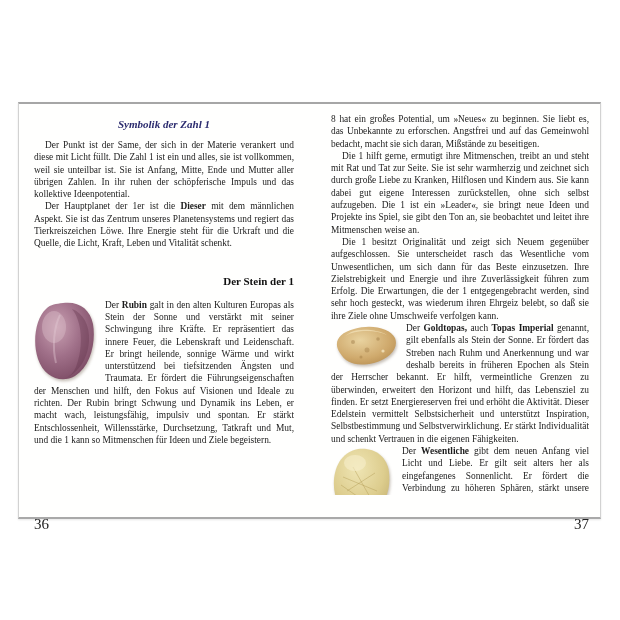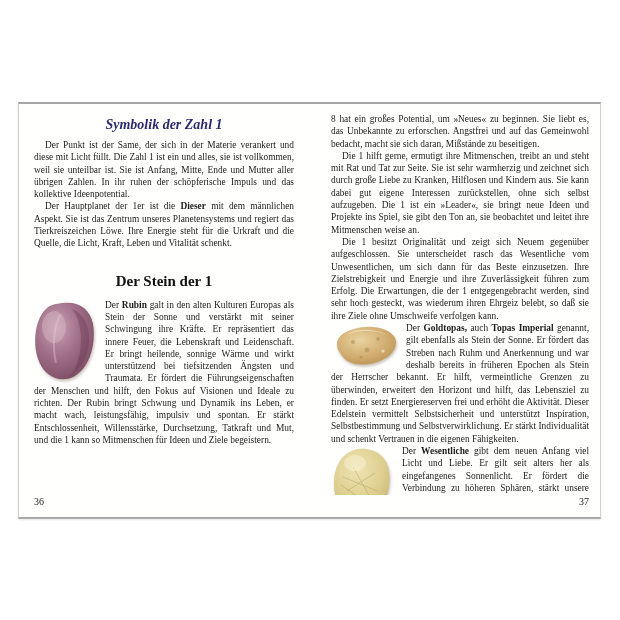--- a/index.html
+++ b/index.html
@@ -22,34 +22,34 @@
     color:#1c1c1c;
   }
   .page-left{left:15px;width:260px;}
   .page-right{left:312px;width:258px;}
   p{
     margin:0;font-size:9.4px;line-height:12.3px;text-align:justify;
     color:#1c1c1c;
   }
   p.indent{text-indent:11px;}
   .chapter-heading{
-    font-size:14px;font-weight:bold;font-style:italic;
+    font-size:11px;font-weight:bold;font-style:italic;
     color:#2b2b6e;text-align:center;margin:5px 0 8px 0;line-height:13px;
   }
   .section-heading{
-    font-size:15px;font-weight:bold;color:#111111;text-align:center;
+    font-size:11px;font-weight:bold;color:#111111;text-align:right;
     margin:25px 0 12px 0;line-height:12px;
   }
   .page-right .section-heading{margin:13px 0 12px 0;}
   .stone{
     float:left;margin:2px 9px 2px 0;
   }
   .stone svg{display:block;filter:drop-shadow(1.5px 2.5px 1.5px rgba(90,70,50,0.35));}
   .pagenum{
-    position:absolute;top:392px;font-size:10px;color:#222222;
+    position:absolute;top:412px;font-size:15px;color:#222222;
   }
   .pagenum-left{left:15px;}
   .pagenum-right{right:11px;}
   b{font-weight:bold;}
 </style>
 </head>
 <body>
 
 <div class="book">
 

